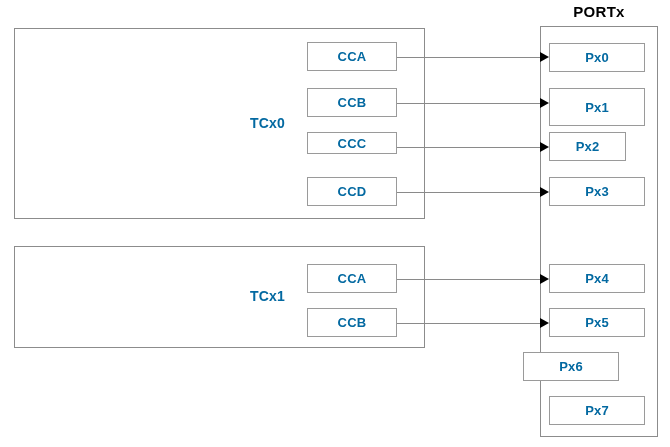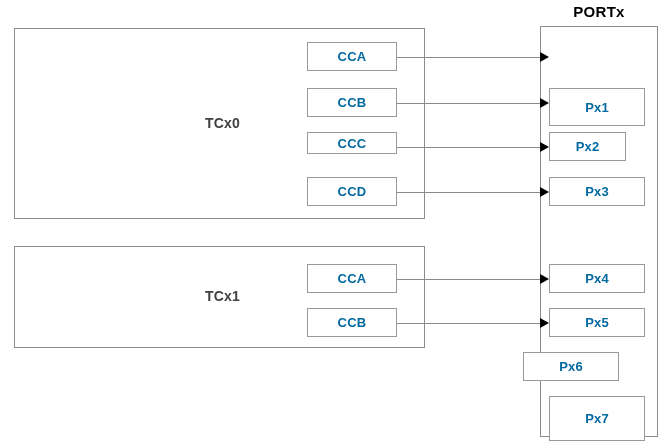--- a/index.html
+++ b/index.html
@@ -33,22 +33,22 @@
     justify-content: center;
     font-size: 13px;
     font-weight: bold;
     color: #0369a1;
     letter-spacing: 0.2px;
   }
   .block-label {
     position: absolute;
     font-size: 14px;
     font-weight: bold;
-    color: #404040;
-    text-align: center;
+    color: #0369a1;
+    text-align: right;
     letter-spacing: 0.2px;
   }
   .port-title {
     position: absolute;
     font-size: 15px;
     font-weight: bold;
     color: #000000;
     text-align: center;
     letter-spacing: 0.3px;
   }
@@ -88,34 +88,35 @@
   <div class="inner-box" style="left:307px; top:177px; width:90px; height:29px;">CCD</div>
 
   <div class="outer-box" style="left:14px; top:246px; width:411px; height:102px;"></div>
 
   <div class="block-label" style="left:160px; top:288px; width:125px;">TCx1</div>
 
   <div class="inner-box" style="left:307px; top:264px; width:90px; height:29px;">CCA</div>
 
   <div class="inner-box" style="left:307px; top:308px; width:90px; height:29px;">CCB</div>
 
+  <div class="inner-box" style="left:549px; top:43px; width:96px; height:29px;">Px0</div>
 
   <div class="inner-box" style="left:549px; top:88px; width:96px; height:38px;">Px1</div>
 
   <div class="inner-box" style="left:549px; top:132px; width:77px; height:29px;">Px2</div>
 
   <div class="inner-box" style="left:549px; top:177px; width:96px; height:29px;">Px3</div>
 
   <div class="inner-box" style="left:549px; top:264px; width:96px; height:29px;">Px4</div>
 
   <div class="inner-box" style="left:549px; top:308px; width:96px; height:29px;">Px5</div>
 
   <div class="inner-box" style="left:523px; top:352px; width:96px; height:29px;">Px6</div>
 
-  <div class="inner-box" style="left:549px; top:396px; width:96px; height:45px;">Px7</div>
+  <div class="inner-box" style="left:549px; top:396px; width:96px; height:29px;">Px7</div>
 
   <div class="conn-line" style="left:397px; top:57px;  width:144px;"></div>
   <div class="arrow-head" style="left:540px; top:52px;"></div>
 
   <div class="conn-line" style="left:397px; top:103px; width:144px;"></div>
   <div class="arrow-head" style="left:540px; top:98px;"></div>
 
   <div class="conn-line" style="left:397px; top:147px; width:144px;"></div>
   <div class="arrow-head" style="left:540px; top:142px;"></div>
 

